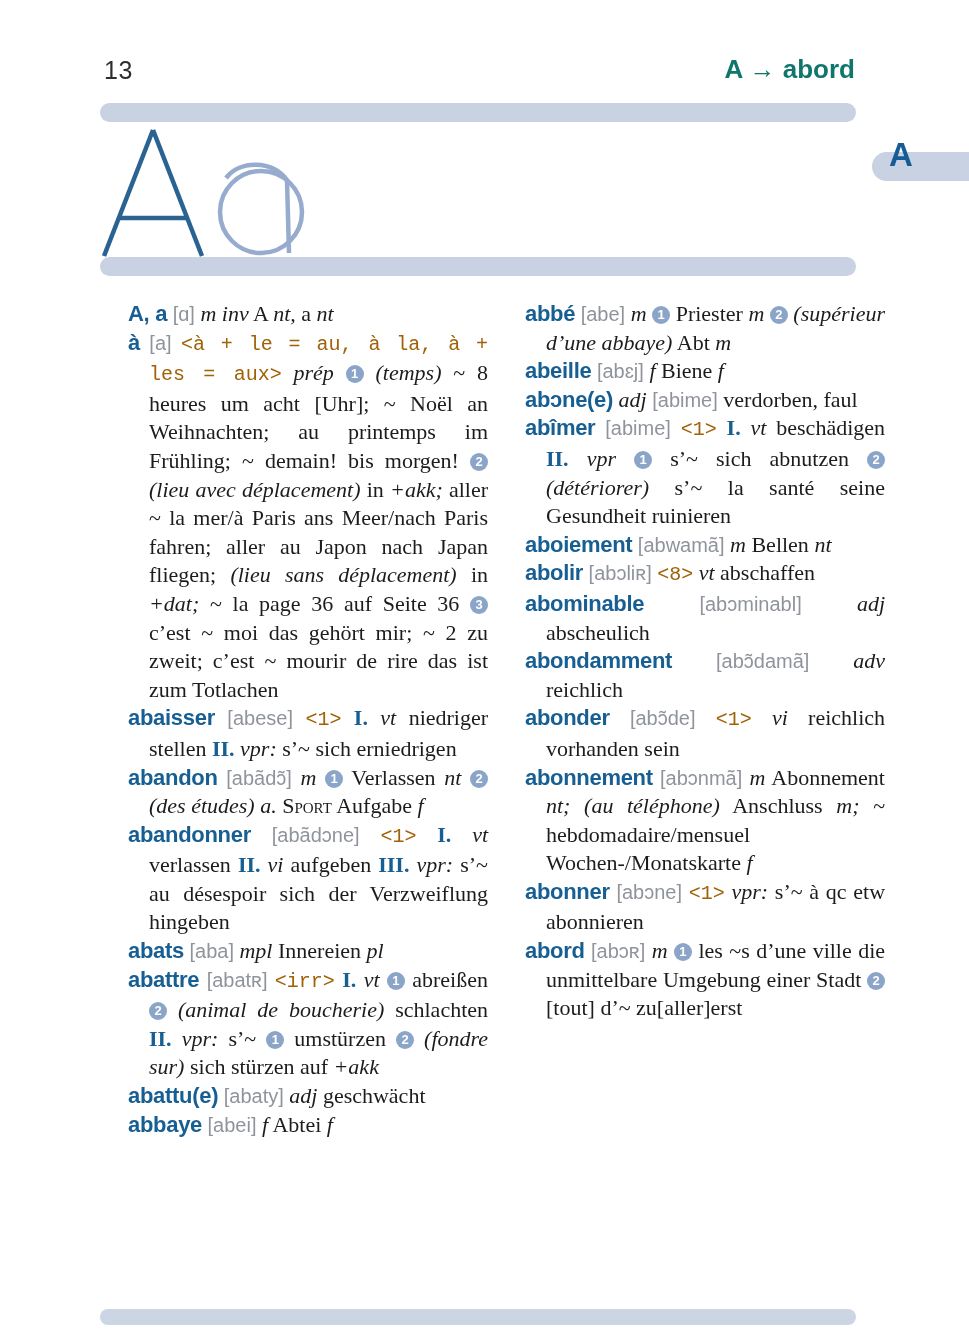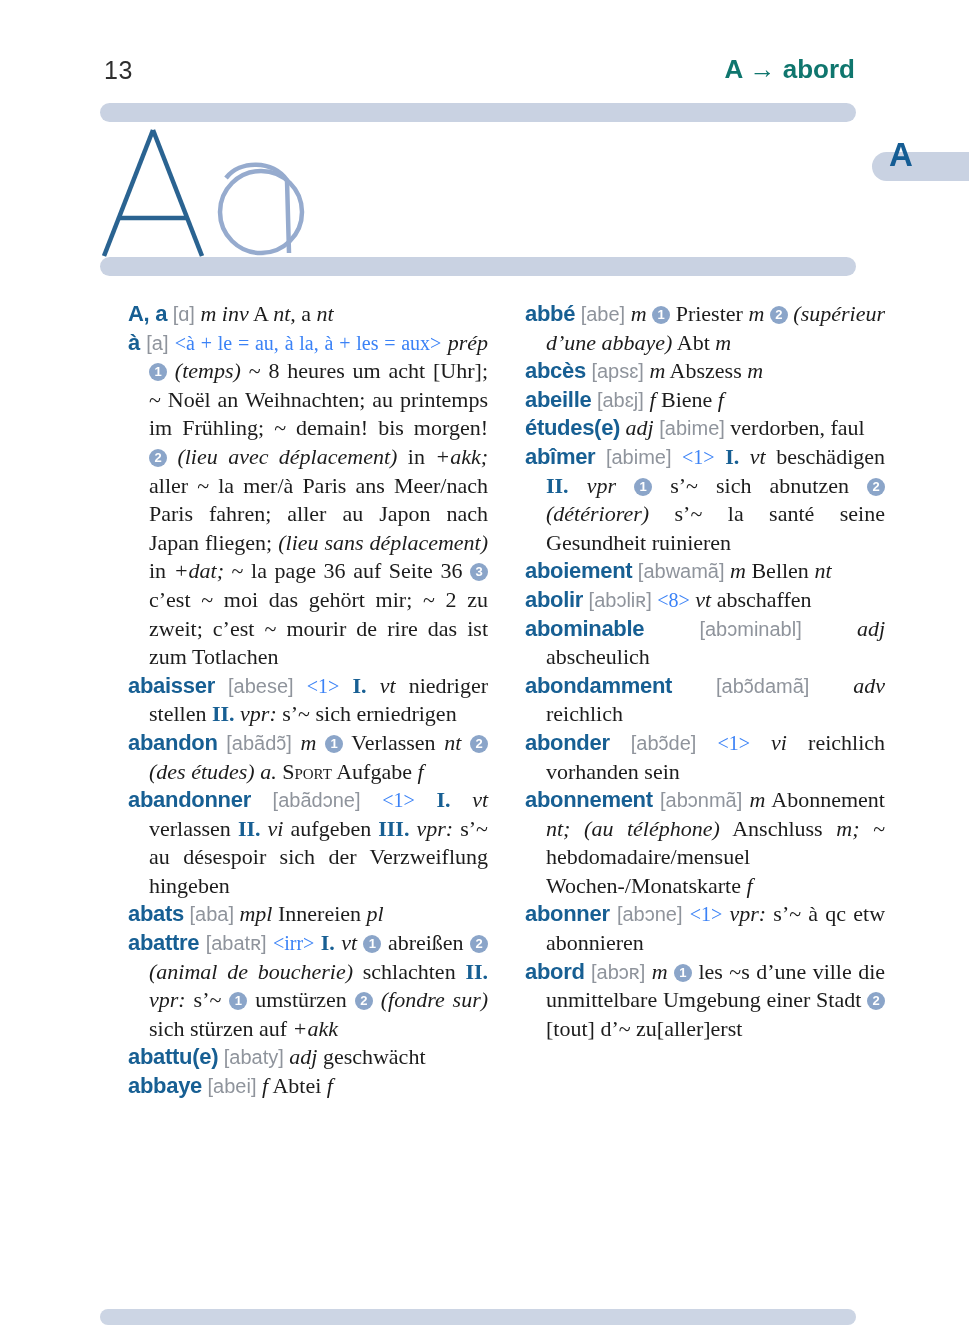--- a/index.html
+++ b/index.html
@@ -42,21 +42,21 @@
   .col{width:360px;hyphens:auto;}
   .entry{
     font-size:22px;line-height:28.6px;color:#1c1c1c;
     text-align:justify;padding-left:21px;text-indent:-21px;
   }
   .tk-hw{
     font-family:"Liberation Sans",sans-serif;font-weight:bold;
     color:#175f93;letter-spacing:-0.3px;
   }
   .tk-ph{font-family:"Liberation Sans",sans-serif;color:#8f949c;font-size:20px;}
-  .tk-gr{font-family:Liberation Serif, serif;font-size:20px;color:#3b82f6;}
+  .tk-gr{font-family:Liberation Mono, monospace;font-size:20px;color:#a16207;}
   .tk-it{font-style:italic;}
   .tk-b{font-weight:normal;}
   .tk-rom{color:#175f93;font-weight:bold;}
   .tk-sc{font-variant:small-caps;}
   .tk-t{}
   .tk-n{
     display:inline-block;width:18px;height:18px;border-radius:50%;
     background:#8ba5c9;color:#ffffff;
     font-family:"Liberation Sans",sans-serif;font-size:13px;font-weight:bold;
     text-align:center;line-height:18px;text-indent:0;vertical-align:2px;
@@ -98,23 +98,22 @@
         <div class="entry"><span class="tk-hw">abaisser</span> <span class="tk-ph">[abese]</span> <span class="tk-gr">&lt;1&gt;</span> <span class="tk-rom">I.</span> <span class="tk-it">vt</span> <span class="tk-t">niedriger stellen</span> <span class="tk-rom">II.</span> <span class="tk-it">vpr:</span> <span class="tk-b">s’~</span> <span class="tk-t">sich erniedrigen</span></div>
         <div class="entry"><span class="tk-hw">abandon</span> <span class="tk-ph">[abãdɔ̃]</span> <span class="tk-it">m</span> <span class="tk-n">1</span> <span class="tk-t">Verlassen</span> <span class="tk-it">nt</span> <span class="tk-n">2</span> <span class="tk-it">(des études)</span> <span class="tk-it">a.</span> <span class="tk-sc">Sport</span> <span class="tk-t">Aufgabe</span> <span class="tk-it">f</span></div>
         <div class="entry"><span class="tk-hw">abandonner</span> <span class="tk-ph">[abãdɔne]</span> <span class="tk-gr">&lt;1&gt;</span> <span class="tk-rom">I.</span> <span class="tk-it">vt</span> <span class="tk-t">verlassen</span> <span class="tk-rom">II.</span> <span class="tk-it">vi</span> <span class="tk-t">aufgeben</span> <span class="tk-rom">III.</span> <span class="tk-it">vpr:</span> <span class="tk-b">s’~ au désespoir</span> <span class="tk-t">sich der Verzweiflung hingeben</span></div>
         <div class="entry"><span class="tk-hw">abats</span> <span class="tk-ph">[aba]</span> <span class="tk-it">mpl</span> <span class="tk-t">Innereien</span> <span class="tk-it">pl</span></div>
         <div class="entry"><span class="tk-hw">abattre</span> <span class="tk-ph">[abatʀ]</span> <span class="tk-gr">&lt;irr&gt;</span> <span class="tk-rom">I.</span> <span class="tk-it">vt</span> <span class="tk-n">1</span> <span class="tk-t">abreißen</span> <span class="tk-n">2</span> <span class="tk-it">(animal de boucherie)</span> <span class="tk-t">schlachten</span> <span class="tk-rom">II.</span> <span class="tk-it">vpr:</span> <span class="tk-b">s’~</span> <span class="tk-n">1</span> <span class="tk-t">umstürzen</span> <span class="tk-n">2</span> <span class="tk-it">(fondre sur)</span> <span class="tk-t">sich stürzen auf</span> <span class="tk-it">+akk</span></div>
         <div class="entry"><span class="tk-hw">abattu(e)</span> <span class="tk-ph">[abaty]</span> <span class="tk-it">adj</span> <span class="tk-t">geschwächt</span></div>
         <div class="entry"><span class="tk-hw">abbaye</span> <span class="tk-ph">[abei]</span> <span class="tk-it">f</span> <span class="tk-t">Abtei</span> <span class="tk-it">f</span></div>
       </div>
     <div class="col">
         <div class="entry"><span class="tk-hw">abbé</span> <span class="tk-ph">[abe]</span> <span class="tk-it">m</span> <span class="tk-n">1</span> <span class="tk-t">Priester</span> <span class="tk-it">m</span> <span class="tk-n">2</span> <span class="tk-it">(supérieur d’une abbaye)</span> <span class="tk-t">Abt</span> <span class="tk-it">m</span></div>
-        <div class="entry"><span class="tk-hw">abcès</span> <span class="tk-ph">[apsɛ]</span> <span class="tk-it">m</span> <span class="tk-t">Abszess</span> <span class="tk-it">m</span></div>
         <div class="entry"><span class="tk-hw">abeille</span> <span class="tk-ph">[abɛj]</span> <span class="tk-it">f</span> <span class="tk-t">Biene</span> <span class="tk-it">f</span></div>
-        <div class="entry"><span class="tk-hw">études(e)</span> <span class="tk-it">adj</span> <span class="tk-ph">[abime]</span> <span class="tk-t">verdorben, faul</span></div>
+        <div class="entry"><span class="tk-hw">abɔne(e)</span> <span class="tk-it">adj</span> <span class="tk-ph">[abime]</span> <span class="tk-t">verdorben, faul</span></div>
         <div class="entry"><span class="tk-hw">abîmer</span> <span class="tk-ph">[abime]</span> <span class="tk-gr">&lt;1&gt;</span> <span class="tk-rom">I.</span> <span class="tk-it">vt</span> <span class="tk-t">beschädigen</span> <span class="tk-rom">II.</span> <span class="tk-it">vpr</span> <span class="tk-n">1</span> <span class="tk-b">s’~</span> <span class="tk-t">sich abnutzen</span> <span class="tk-n">2</span> <span class="tk-it">(détériorer)</span> <span class="tk-b">s’~ la santé</span> <span class="tk-t">seine Gesundheit ruinieren</span></div>
         <div class="entry"><span class="tk-hw">aboiement</span> <span class="tk-ph">[abwamã]</span> <span class="tk-it">m</span> <span class="tk-t">Bellen</span> <span class="tk-it">nt</span></div>
         <div class="entry"><span class="tk-hw">abolir</span> <span class="tk-ph">[abɔliʀ]</span> <span class="tk-gr">&lt;8&gt;</span> <span class="tk-it">vt</span> <span class="tk-t">abschaffen</span></div>
         <div class="entry"><span class="tk-hw">abominable</span> <span class="tk-ph">[abɔminabl]</span> <span class="tk-it">adj</span> <span class="tk-t">abscheulich</span></div>
         <div class="entry"><span class="tk-hw">abondamment</span> <span class="tk-ph">[abɔ̃damã]</span> <span class="tk-it">adv</span> <span class="tk-t">reichlich</span></div>
         <div class="entry"><span class="tk-hw">abonder</span> <span class="tk-ph">[abɔ̃de]</span> <span class="tk-gr">&lt;1&gt;</span> <span class="tk-it">vi</span> <span class="tk-t">reichlich vorhanden sein</span></div>
         <div class="entry"><span class="tk-hw">abonnement</span> <span class="tk-ph">[abɔnmã]</span> <span class="tk-it">m</span> <span class="tk-t">Abonnement</span> <span class="tk-it">nt;</span> <span class="tk-it">(au téléphone)</span> <span class="tk-t">Anschluss</span> <span class="tk-it">m;</span> <span class="tk-b">~ hebdomadaire/mensuel</span> <span class="tk-t">Wochen-/Monatskarte</span> <span class="tk-it">f</span></div>
         <div class="entry"><span class="tk-hw">abonner</span> <span class="tk-ph">[abɔne]</span> <span class="tk-gr">&lt;1&gt;</span> <span class="tk-it">vpr:</span> <span class="tk-b">s’~ à qc</span> <span class="tk-t">etw abonnieren</span></div>
         <div class="entry"><span class="tk-hw">abord</span> <span class="tk-ph">[abɔʀ]</span> <span class="tk-it">m</span> <span class="tk-n">1</span> <span class="tk-b">les ~s d’une ville</span> <span class="tk-t">die unmittelbare Umgebung einer Stadt</span> <span class="tk-n">2</span> <span class="tk-b">[tout] d’~</span> <span class="tk-t">zu[aller]erst</span></div>
       </div>

